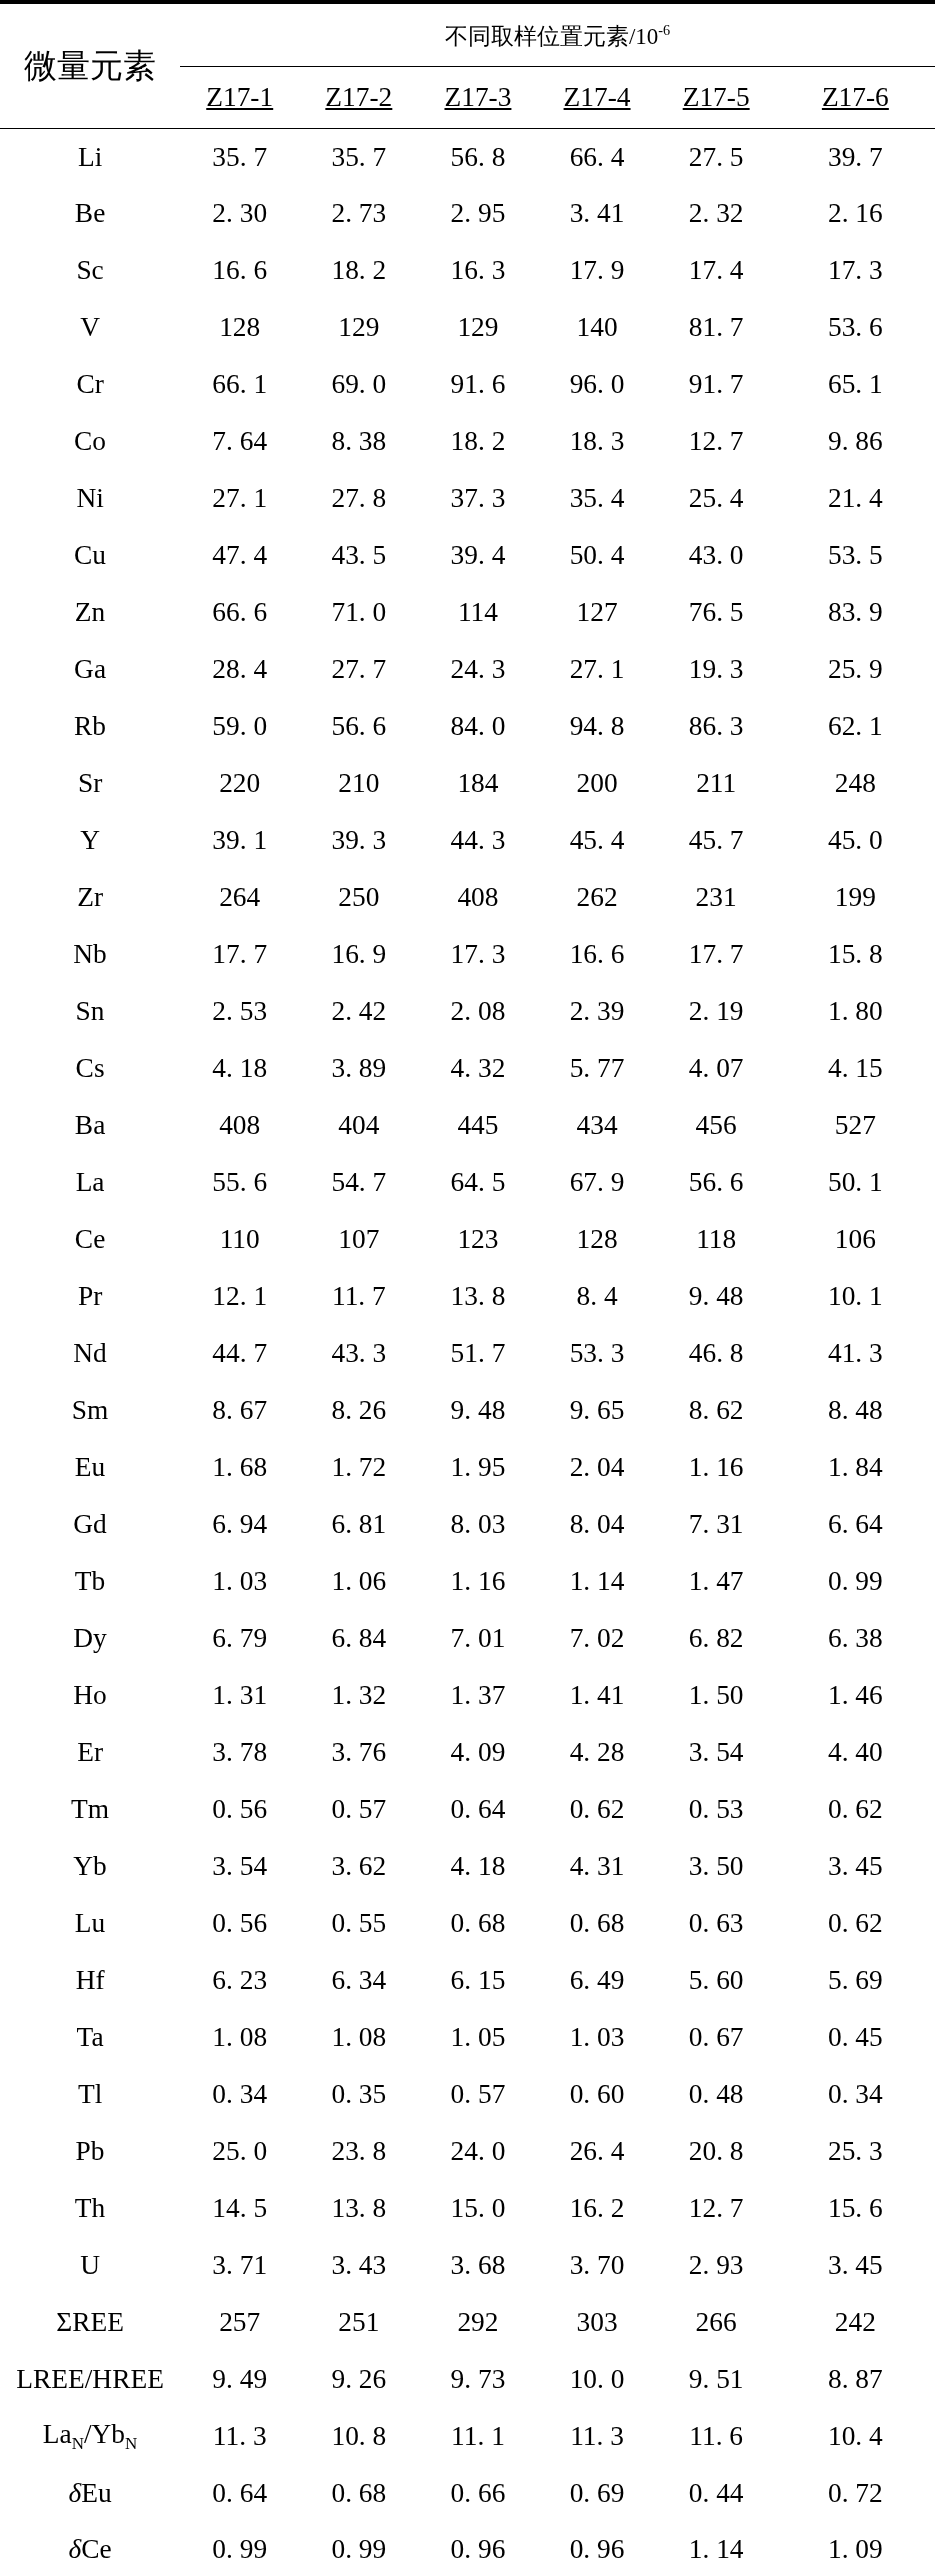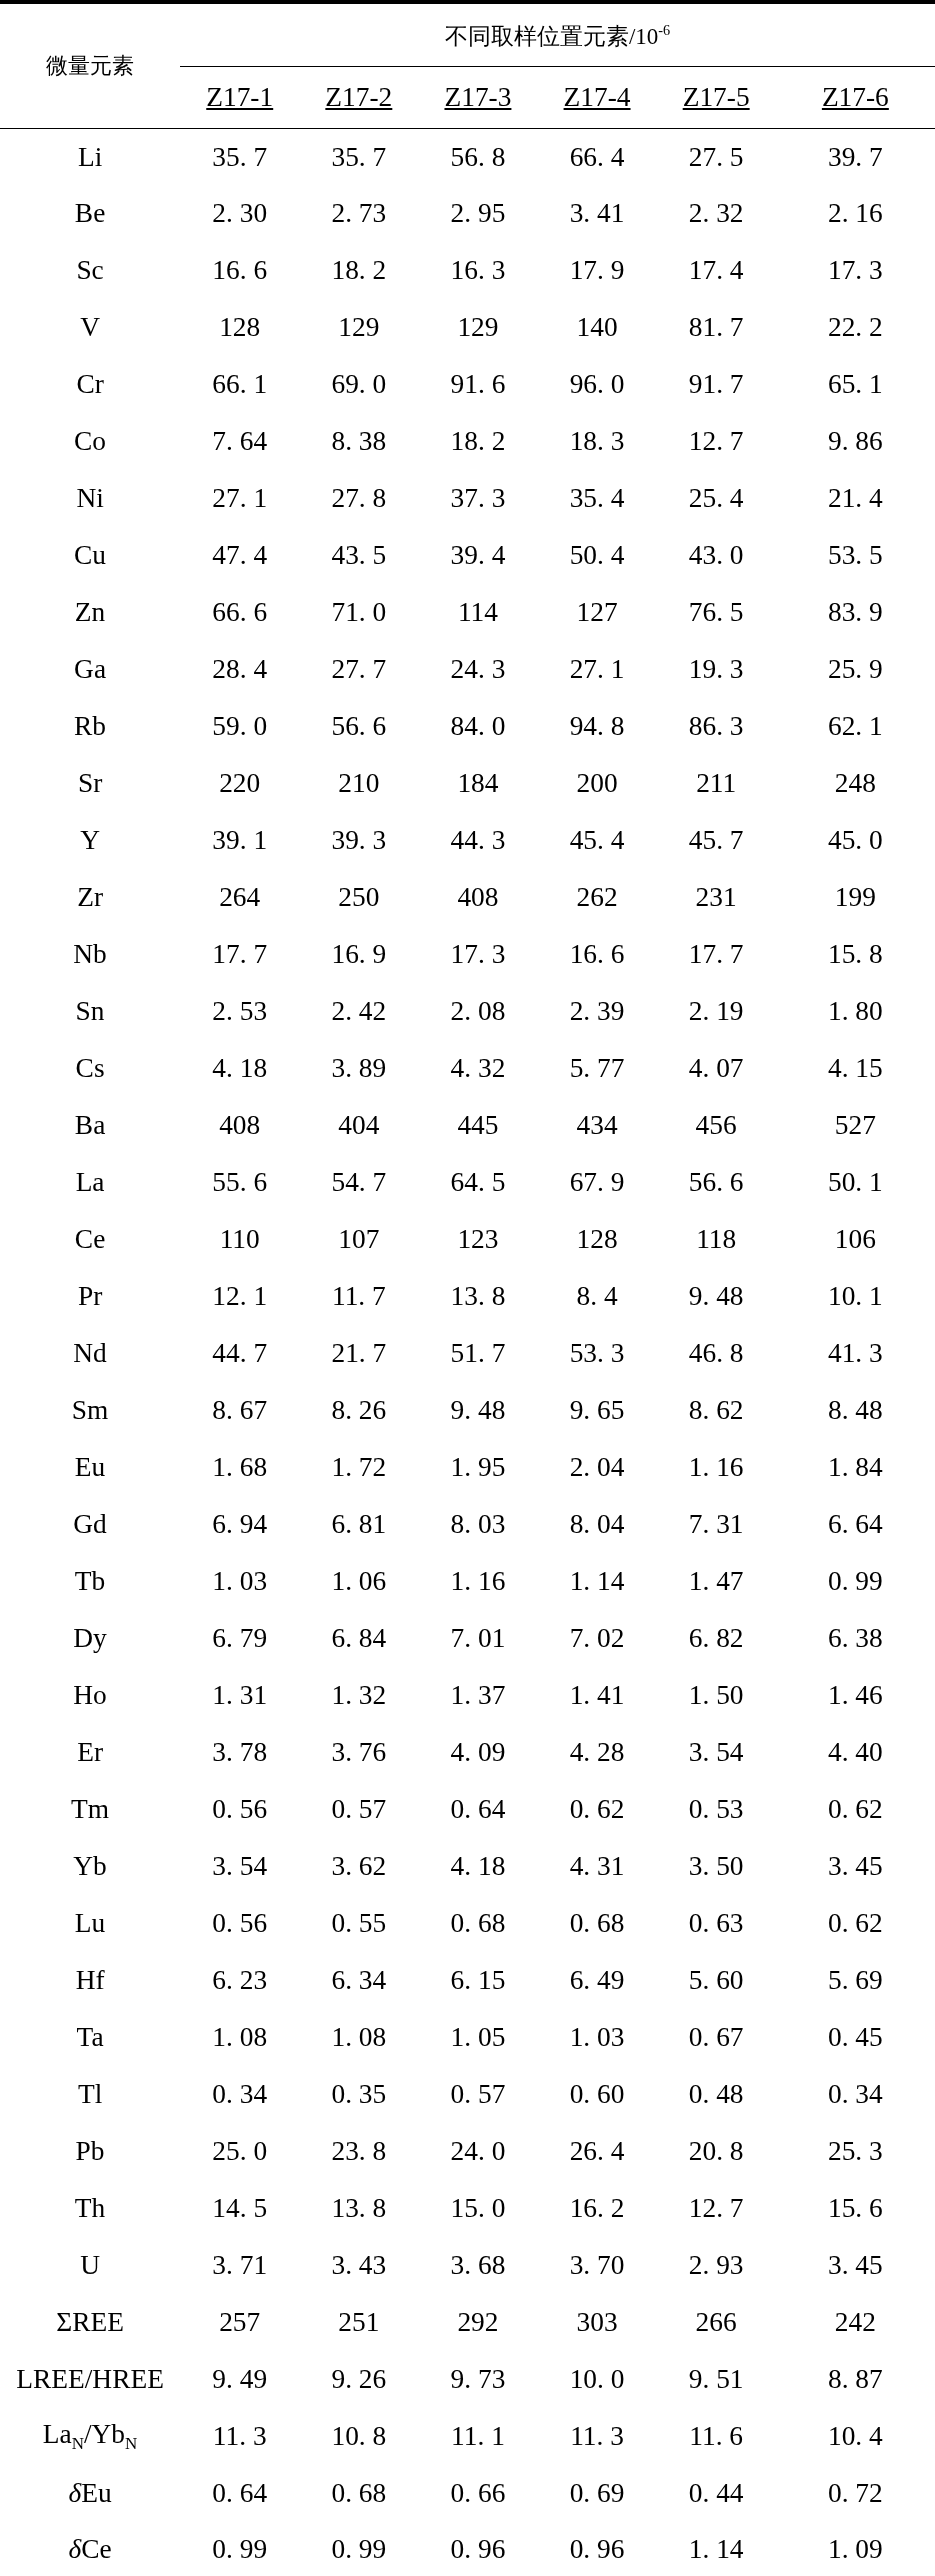--- a/index.html
+++ b/index.html
@@ -31,21 +31,21 @@
   th, td {
     font-weight: normal;
     text-align: center;
     vertical-align: middle;
     padding: 0;
     font-size: 27.4px;
     line-height: 1;
     white-space: nowrap;
   }
   th.corner {
-    font-size: 22px;
+    font-size: 33px;
     border-bottom: 1.9px solid #000;
   }
   th.span-head {
     font-size: 23px;
     height: 62px;
     border-bottom: 1.9px solid #000;
   }
   tr.col-head-row th {
     height: 61px;
     border-bottom: 1.9px solid #000;
@@ -121,21 +121,21 @@
           <td>17. 4</td>
           <td>17. 3</td>
         </tr>
         <tr>
           <th>V</th>
           <td>128</td>
           <td>129</td>
           <td>129</td>
           <td>140</td>
           <td>81. 7</td>
-          <td>22. 2</td>
+          <td>53. 6</td>
         </tr>
         <tr>
           <th>Cr</th>
           <td>66. 1</td>
           <td>69. 0</td>
           <td>91. 6</td>
           <td>96. 0</td>
           <td>91. 7</td>
           <td>65. 1</td>
         </tr>
@@ -279,21 +279,21 @@
           <td>12. 1</td>
           <td>11. 7</td>
           <td>13. 8</td>
           <td>8. 4</td>
           <td>9. 48</td>
           <td>10. 1</td>
         </tr>
         <tr>
           <th>Nd</th>
           <td>44. 7</td>
-          <td>21. 7</td>
+          <td>43. 3</td>
           <td>51. 7</td>
           <td>53. 3</td>
           <td>46. 8</td>
           <td>41. 3</td>
         </tr>
         <tr>
           <th>Sm</th>
           <td>8. 67</td>
           <td>8. 26</td>
           <td>9. 48</td>

